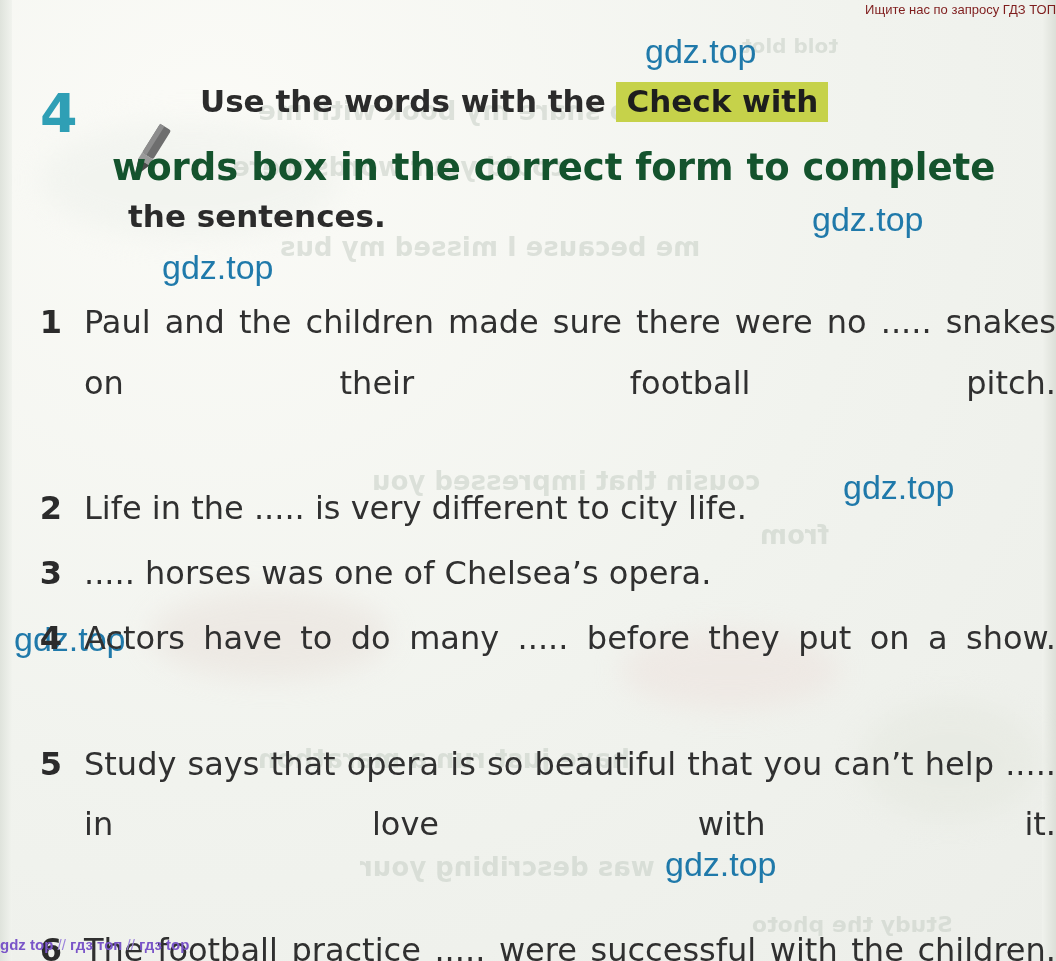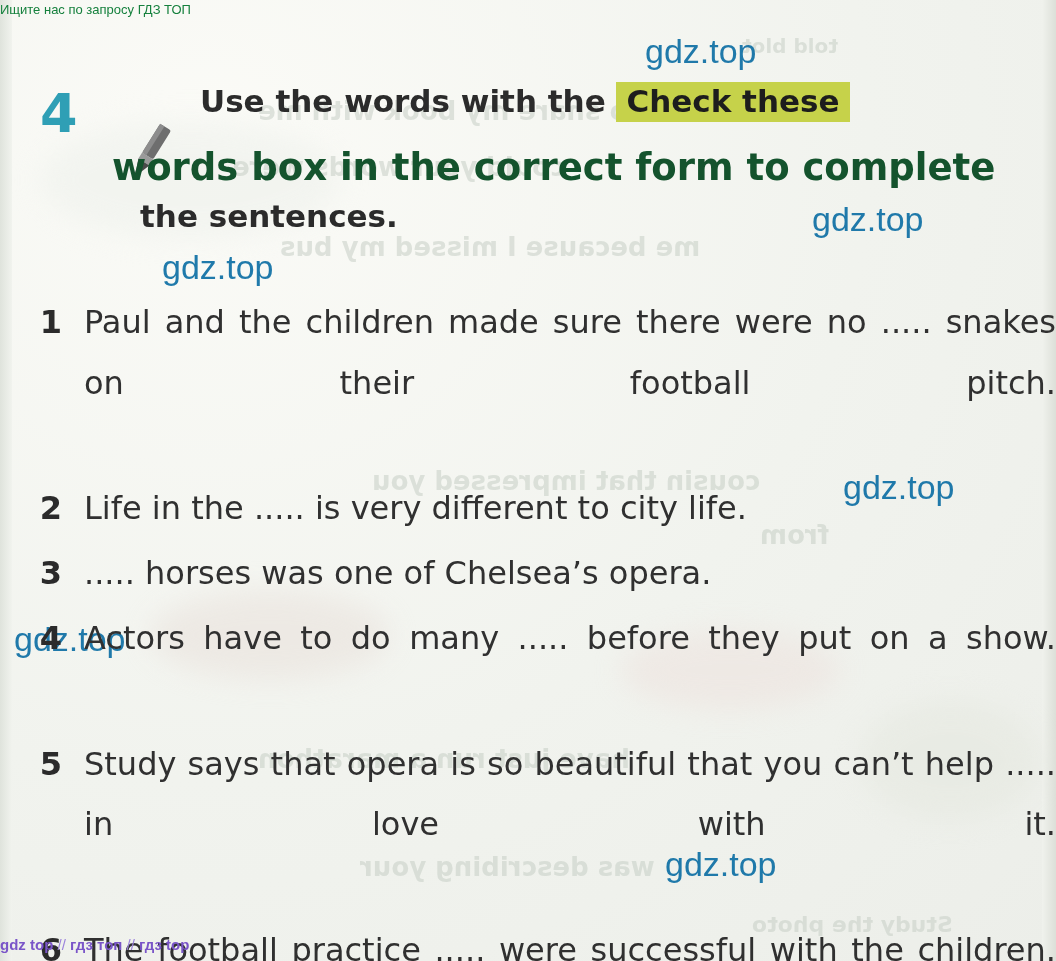--- a/index.html
+++ b/index.html
@@ -53,23 +53,23 @@
     white-space: nowrap;
     pointer-events: none;
   }
 
   
   .top-note {
     position: absolute;
     top: 2px;
     left: 0;
     width: 100%;
-    text-align: left;
+    text-align: right;
     font-size: 13px;
-    color: #15803d;
+    color: #7f1d1d;
     font-family: "Liberation Sans", sans-serif;
   }
   .bottom-note {
     position: absolute;
     bottom: 8px;
     left: 0;
     width: 100%;
     font-size: 15px;
     color: #7a55c8;
     font-weight: bold;
@@ -145,21 +145,20 @@
     font-family: "DejaVu Sans", sans-serif;
   }
   .instr-line3 {
     position: absolute;
     left: 128px;
     top: 138px;
     font-size: 31px;
     font-weight: bold;
     color: #2b2b2b;
     font-family: "DejaVu Sans", sans-serif;
-    margin-left: 12px;
   }
 
   
   .items {
     position: absolute;
     left: 0;
     top: 232px;
     width: 1056px;
   }
   .item {
@@ -241,21 +240,21 @@
         <rect x="22" y="2" width="13" height="34" rx="2" fill="#6e6e6e"></rect>
         <rect x="22" y="2" width="5" height="34" fill="#8d8d8d"></rect>
         <rect x="22" y="36" width="13" height="7" fill="#9a9a9a"></rect>
         <polygon points="22,43 35,43 28.5,60" fill="#4a4a4a"></polygon>
         <polygon points="26,54 31,54 28.5,60" fill="#1d1d1d"></polygon>
       </g>
     </svg>
   </span>
 
   <div class="instruction">
-    <span>Use the words with the </span><span class="hl">Check these</span>
+    <span>Use the words with the </span><span class="hl">Check with</span>
   </div>
 
   <div class="instr-line2">
     <span class="hl">words</span><span> box in the correct form to complete</span>
   </div>
 
   <div class="instr-line3">the sentences.</div>
 
   <div class="items" id="items">
       <div class="item">

